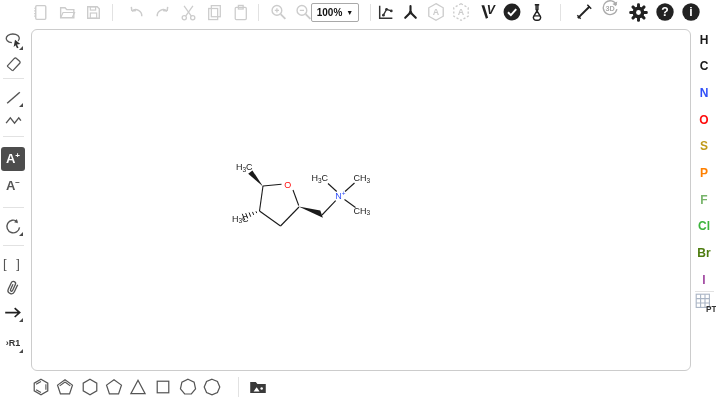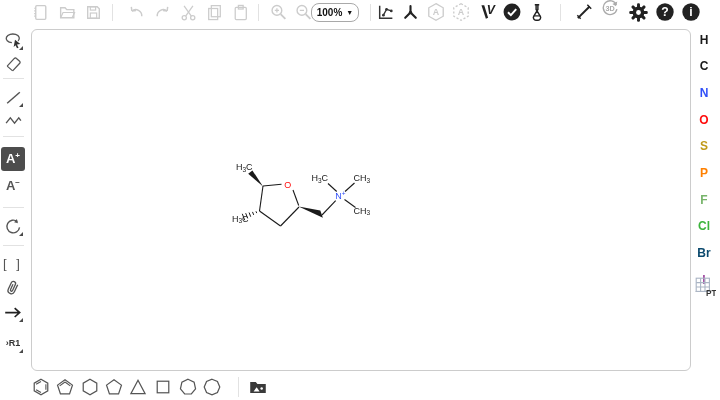--- a/index.html
+++ b/index.html
@@ -12,21 +12,21 @@
   .btn svg { display:block; }
   .tri { position:absolute; right:2px; bottom:2px; width:0; height:0;
          border-left:4px solid transparent; border-bottom:4px solid #4a4a4a; }
   .vdiv { position:absolute; width:1px; background:#e2e2e2; }
   .hdiv { position:absolute; height:1px; background:#e2e2e2; }
 
   #canvas { position:absolute; left:31px; top:29px; width:660px; height:342px;
             background:#fff; border:1px solid #ccc; border-radius:6px; }
 
   .zoombox { position:absolute; left:311px; top:3px; width:48px; height:19px;
-             border:1px solid #a9a9a9; border-radius:8px; display:flex; align-items:center;
+             border:1px solid #a9a9a9; border-radius:2px; display:flex; align-items:center;
              justify-content:center; gap:4px; font-size:10px; font-weight:bold; color:#111;
              cursor:pointer; background:#fff; }
   .zoombox .arr { font-size:7px; color:#111; }
 
   .el-btn { position:absolute; left:704px; transform:translate(-50%,-50%); width:22px; height:20px;
             display:flex; align-items:center; justify-content:center; font-size:12px;
             font-weight:bold; cursor:pointer; }
 
   .tool-sel { background:#4d4d4d; border-radius:3px; }
   .charge-glyph { font-size:13px; font-weight:bold; color:#555; line-height:1; }
@@ -283,27 +283,27 @@
   <div class="el-btn" style="top:173px">
       <span style="color: rgb(255, 128, 0);">P</span>
     </div>
   <div class="el-btn" style="top:200px">
       <span style="color: rgb(119, 180, 106);">F</span>
     </div>
   <div class="el-btn" style="top:226px">
       <span style="color: rgb(60, 180, 60);">Cl</span>
     </div>
   <div class="el-btn" style="top:253px">
-      <span style="color: #0c4a6e; text-align: center;">Br</span>
+      <span style="color: #4d7c0f; text-align: center;">Br</span>
     </div>
   <div class="el-btn" style="top:280px">
       <span style="color: rgb(162, 75, 162);">I</span>
     </div>
   <div class="hdiv" style="left:695px;top:291px;width:19px"></div>
-  <div class="btn" style="left:705px;top:287px">
+  <div class="btn" style="left:705px;top:303px">
     <svg width="22" height="22" viewBox="0 0 20 20">
       <g stroke="#a9b4c4" stroke-width="1" fill="none">
         <rect x="2" y="2" width="12" height="12"></rect>
         <path d="M6 2v12 M10 2v12 M2 6h12 M2 10h12"></path>
       </g>
       <text x="11" y="18.5" font-size="7.5" font-weight="bold" fill="#333">PT</text>
     </svg>
   </div>
 
   <div id="canvas"></div>

